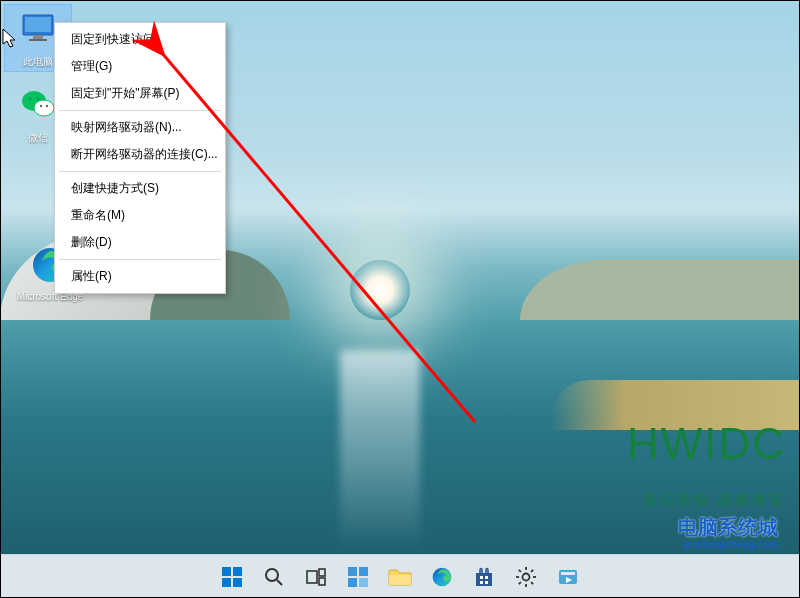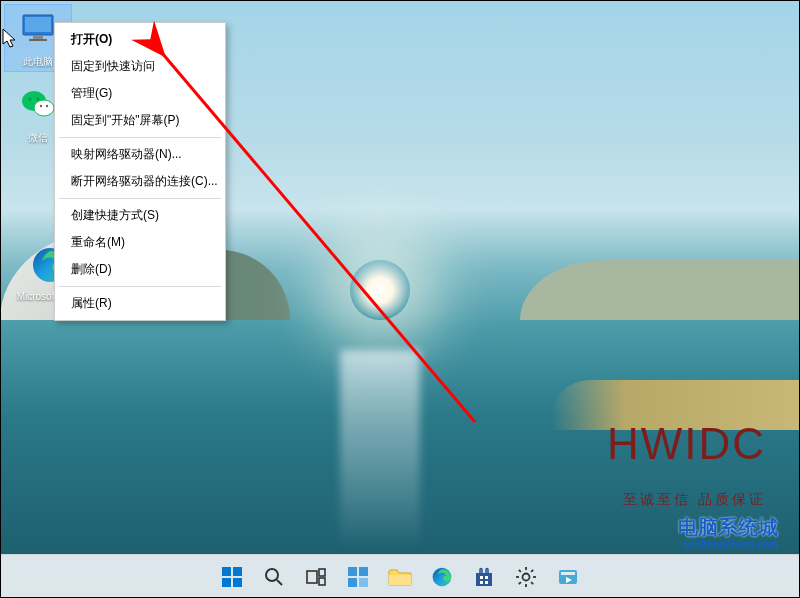--- a/index.html
+++ b/index.html
@@ -51,21 +51,21 @@
     padding:3px 2px; z-index:40;
   }
   .menu-item { font-size:12px; color:#000; padding:5px 10px 5px 14px; cursor:default; white-space:nowrap; }
   .menu-item.bold { font-weight:700; }
   .menu-sep { height:1px; background:#d8d8d8; margin:3px 2px; }
 
   
   .arrow-svg { position:absolute; inset:0; z-index:45; pointer-events:none; }
 
   
-  .wm1 { position:absolute; right:34px; bottom:90px; color:#7f1d1d; text-align:right; line-height:1.2; }
+  .wm1 { position:absolute; right:14px; bottom:90px; color:#15803d; text-align:right; line-height:1.2; }
   .wm1 .big { font-size:44px; font-weight:400; letter-spacing:2px; }
   .wm1 .sub { font-size:14px; letter-spacing:3px; margin-top:20px; }
   .wm2 { position:absolute; right:22px; bottom:48px; text-align:right; line-height:1.15; }
   .wm2 .t1 { font-size:20px; font-weight:700; color:#1560c8; text-shadow:0 0 2px #fff;text-align:right; }
   .wm2 .t2 { font-size:10px; font-weight:700; color:#1560c8; }
 
   
   .taskbar {
     position:absolute; left:0; right:0; bottom:0; height:44px;
     background: rgba(238,242,246,0.92);
@@ -130,21 +130,20 @@
         </linearGradient>
       </defs>
       <circle cx="20" cy="20" r="17" fill="url(#eg)"></circle>
       <path d="M20 6 C30 6 36 14 36 21 C36 26 32 28 28 28 C24 28 22 25 22 22 C22 18 26 17 28 18 C26 12 18 10 12 16 C14 9 20 6 20 6 Z" fill="#49d668" opacity="0.85"></path>
     </svg>
   </span>
   <span class="lbl" style="font-size:10px;color:#fff;text-shadow:0 1px 2px rgba(0,0,0,0.6);text-align:center;">Microsoft Edge</span>
 </div>
 
 <div class="context-menu">
-  <div class="menu-item bold">打开(O)</div>
   <div class="menu-item">固定到快速访问</div>
   <div class="menu-item">管理(G)</div>
   <div class="menu-item">固定到"开始"屏幕(P)</div>
   <div class="menu-sep"></div>
   <div class="menu-item">映射网络驱动器(N)...</div>
   <div class="menu-item">断开网络驱动器的连接(C)...</div>
   <div class="menu-sep"></div>
   <div class="menu-item">创建快捷方式(S)</div>
   <div class="menu-item">重命名(M)</div>
   <div class="menu-item">删除(D)</div>

